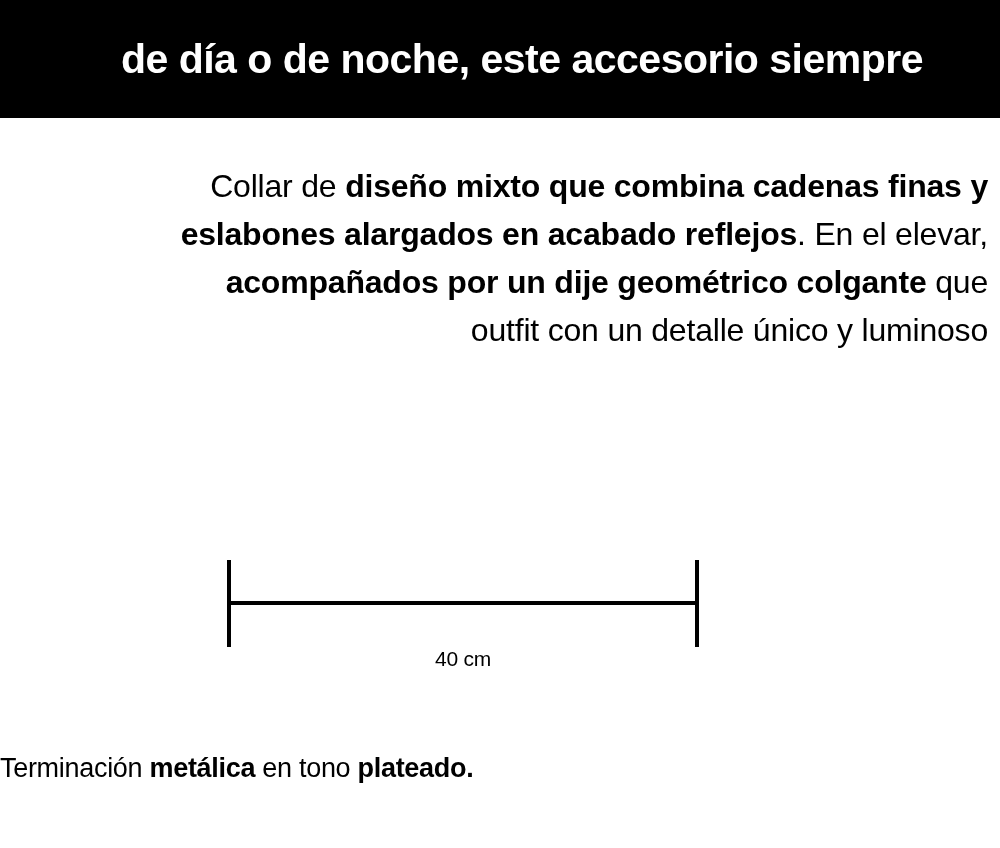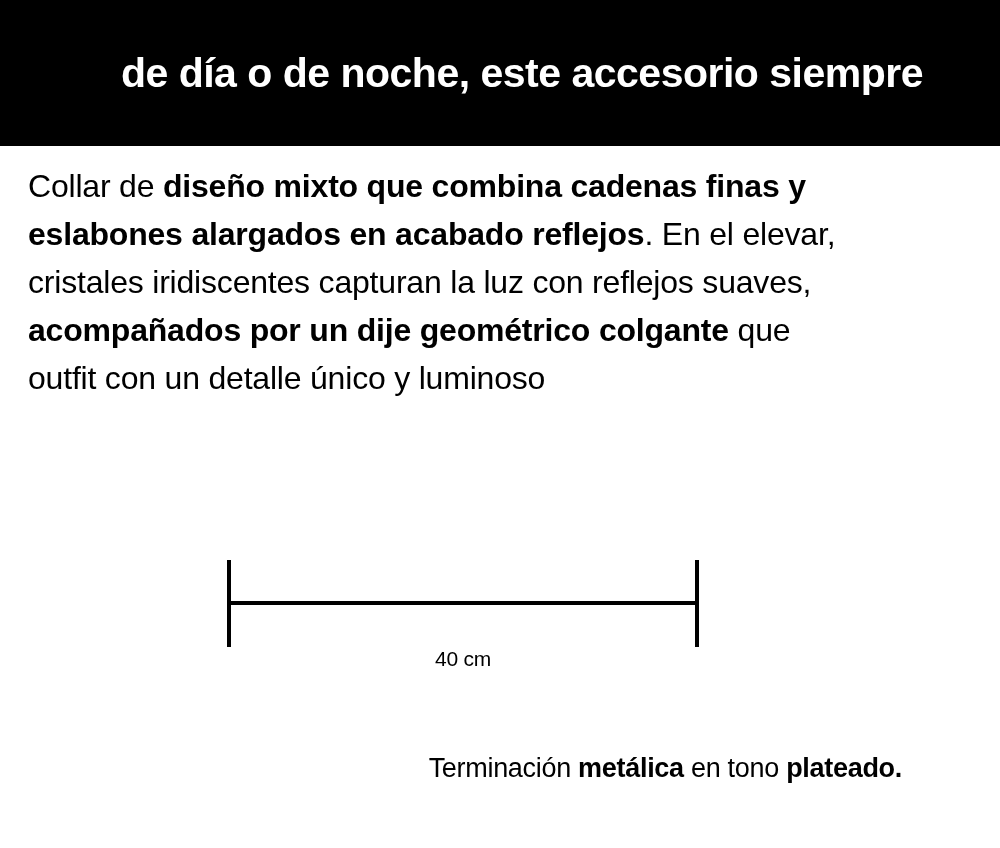--- a/index.html
+++ b/index.html
@@ -12,21 +12,21 @@
     overflow: hidden;
     font-family: "Liberation Sans", sans-serif;
     color: #000000;
   }
 
   
   .banner {
     position: absolute;
     top: 0; left: 0;
     width: 1000px;
-    height: 146px;
+    height: 118px;
     background: #000000;
     color: #ffffff;
     display: flex;
     flex-direction: column;
     justify-content: center;
     align-items: center;
     text-align: center;
     padding-left: 44px;
   }
   .banner-line {
@@ -36,20 +36,21 @@
     letter-spacing: -0.5px;
     white-space: nowrap;
   }
 
   
   .desc {
     position: absolute;
     top: 162px;
     left: 28px;
     width: 960px;
+    text-align: right;
   }
   .dline {
     font-size: 32px;
     line-height: 48px;
     letter-spacing: -0.2px;
     white-space: nowrap;
   }
   .b { font-weight: 700; }
 
   
@@ -87,40 +88,39 @@
     line-height: 30px;
     letter-spacing: -0.2px;
   }
 
   
   .finish {
     position: absolute;
     left: 0;
     top: 752px;
     width: 902px;
-    text-align: right;
+    text-align: left;
     font-size: 27px;
     line-height: 32px;
     letter-spacing: -0.3px;
     white-space: nowrap;
   }
 </style>
 </head>
 <body>
 
 <div class="page">
 
   <header class="banner">
     <div class="banner-line">de día o de noche, este accesorio siempre</div>
   </header>
 
   <section class="desc">
     <div class="dline"><span>Collar de </span><span class="b">diseño mixto que combina cadenas finas y</span></div>
     <div class="dline"><span class="b">eslabones alargados en acabado reflejos</span><span>. En el elevar,</span></div>
-    <div class="dline"><span>cristales iridiscentes capturan la luz con reflejos suaves,</span></div>
     <div class="dline"><span class="b">acompañados por un dije geométrico colgante</span><span> que</span></div>
     <div class="dline"><span>outfit con un detalle único y luminoso</span></div>
   </section>
 
   <div class="dim">
     <div class="dim-h"></div>
     <div class="dim-t left"></div>
     <div class="dim-t right"></div>
   </div>
   <div class="dim-label">40 cm</div>

